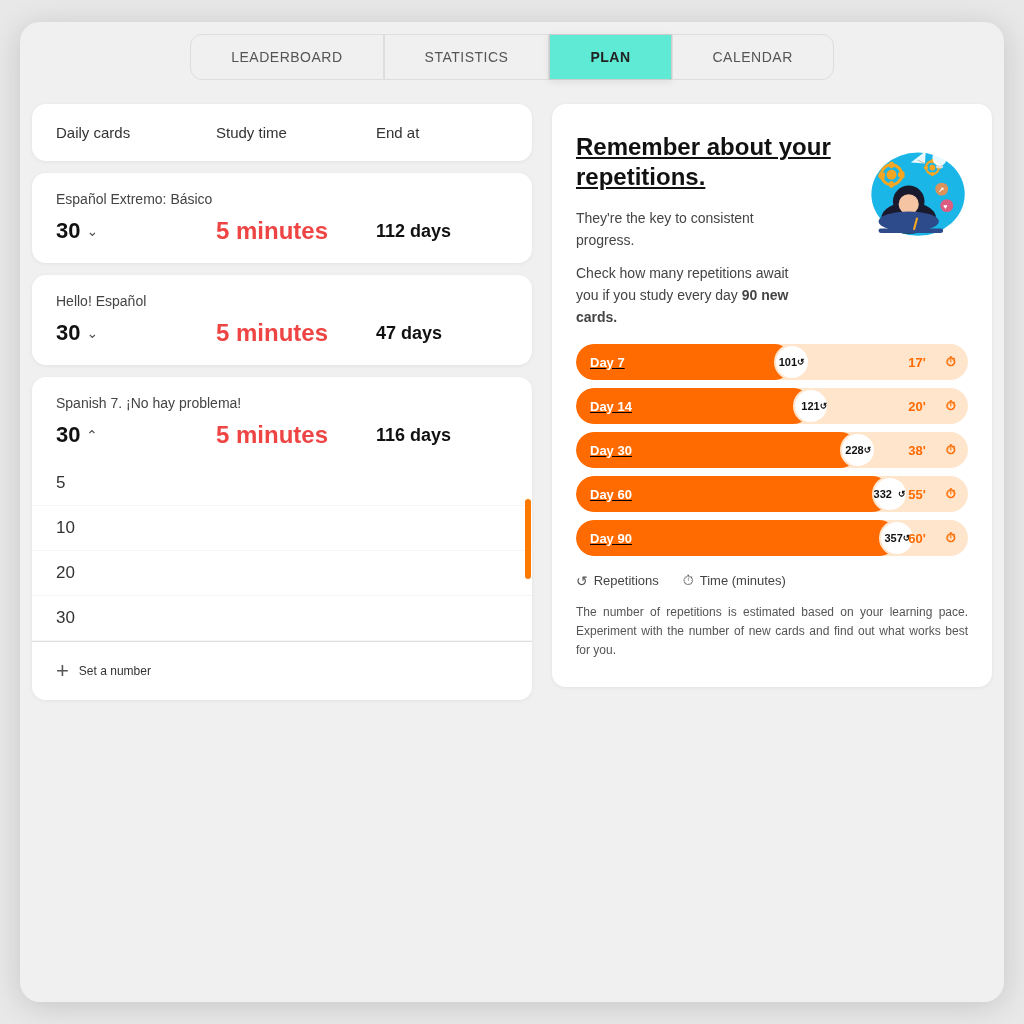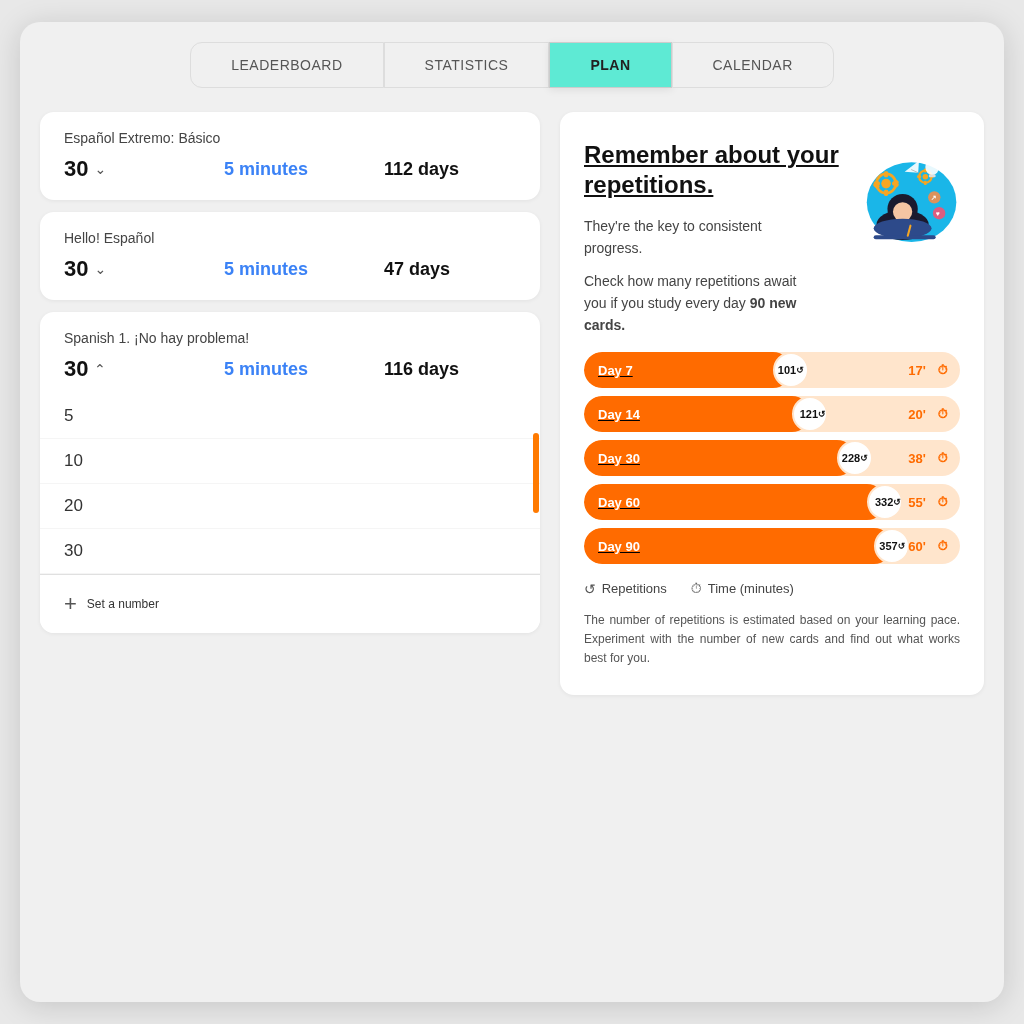--- a/index.html
+++ b/index.html
@@ -10,21 +10,21 @@
       justify-content: center;
       align-items: center;
       min-height: 100vh;
       padding: 20px;
     }
     .app-container {
       background: #f0f0f0;
       border-radius: 20px;
       width: 1000px;
       min-height: 980px;
-      padding: 20px;
+      padding: 12px;
       box-shadow: 0 4px 30px rgba(0,0,0,0.15);
     }
     
     .tabs {
       display: flex;
       justify-content: center;
       gap: 0;
       margin-bottom: 24px;
     }
     .tab {
@@ -104,23 +104,23 @@
       font-weight: 700;
       color: #111;
     }
     .dropdown-arrow {
       font-size: 14px;
       color: #555;
       cursor: pointer;
     }
     .course-study-time {
       width: 160px;
-      font-size: 18px;
+      font-size: 24px;
       font-weight: 600;
-      color: #3b82f6;
+      color: #ef4444;
     }
     .course-study-time .num { font-weight: 700; }
     .course-end-at {
       flex: 1;
       font-size: 18px;
       font-weight: 600;
       color: #111;
     }
     .course-end-at .num { font-weight: 700; }
     
@@ -224,21 +224,21 @@
     .bar-label {
       color: white;
       font-size: 13px;
       font-weight: 600;
     }
     .bar-time {
       position: absolute;
       right: 12px;
       display: flex;
       align-items: center;
-      gap: 12px;
+      gap: 20px;
       font-size: 13px;
       font-weight: 600;
       color: #FF6B00;
     }
     .clock-icon {
       font-size: 13px;
       color: #FF6B00;
     }
     
     .legend {
@@ -279,20 +279,25 @@
     <div class="tab">LEADERBOARD</div>
     <div class="tab">STATISTICS</div>
     <div class="tab active">PLAN</div>
     <div class="tab">CALENDAR</div>
   </div>
 
   <div class="main-layout">
 
     <div class="left-panel">
 
+      <div class="column-headers">
+        <span class="col-header">Daily cards</span>
+        <span class="col-header">Study time</span>
+        <span class="col-header">End at</span>
+      </div>
 
       <div class="course-card">
         <div class="course-name">Español Extremo: Básico</div>
         <div class="course-values">
           <div class="course-daily-cards">
             <span class="number">30</span>
             <span class="dropdown-arrow">⌄</span>
           </div>
           <div class="course-study-time">
             <span class="num">5</span> <span>minutes</span>
@@ -314,21 +319,21 @@
             <span class="num">5</span> <span>minutes</span>
           </div>
           <div class="course-end-at">
             <span class="num">47</span> <span>days</span>
           </div>
         </div>
       </div>
 
       <div class="course-card expanded" style="padding: 0; overflow: hidden; position: relative;">
         <div style="padding: 18px 24px 12px 24px;">
-          <div class="course-name">Spanish 1. ¡No hay problema!</div>
+          <div class="course-name">Spanish 7. ¡No hay problema!</div>
           <div class="course-values">
             <div class="course-daily-cards">
               <span class="number">30</span>
               <span class="dropdown-arrow" style="transform: rotate(180deg); display: inline-block;">⌄</span>
             </div>
             <div class="course-study-time">
               <span class="num">5</span> <span>minutes</span>
             </div>
             <div class="course-end-at">
               <span class="num">116</span> <span>days</span>
@@ -467,21 +472,21 @@
           </div>
           <div class="bar-time">
             <span>38'</span>
             <span class="clock-icon">⏱</span>
           </div>
         </div>
 
         <div class="bar-row">
           <div class="bar-fill" style="width: 80%;">
             <span class="bar-label">Day 60</span>
-            <div style="position:absolute; right:-18px; width:36px; height:36px; background:white; border-radius:50%; display:flex; align-items:center; justify-content:flex-end; font-size:11px; font-weight:700; color:#111; border:2px solid #FFE5CC;">
+            <div style="position:absolute; right:-18px; width:36px; height:36px; background:white; border-radius:50%; display:flex; align-items:center; justify-content:space-between; font-size:11px; font-weight:700; color:#111; border:2px solid #FFE5CC;">
               <span>332</span>
               <span style="font-size:9px;">↺</span>
             </div>
           </div>
           <div class="bar-time">
             <span>55'</span>
             <span class="clock-icon">⏱</span>
           </div>
         </div>
 

